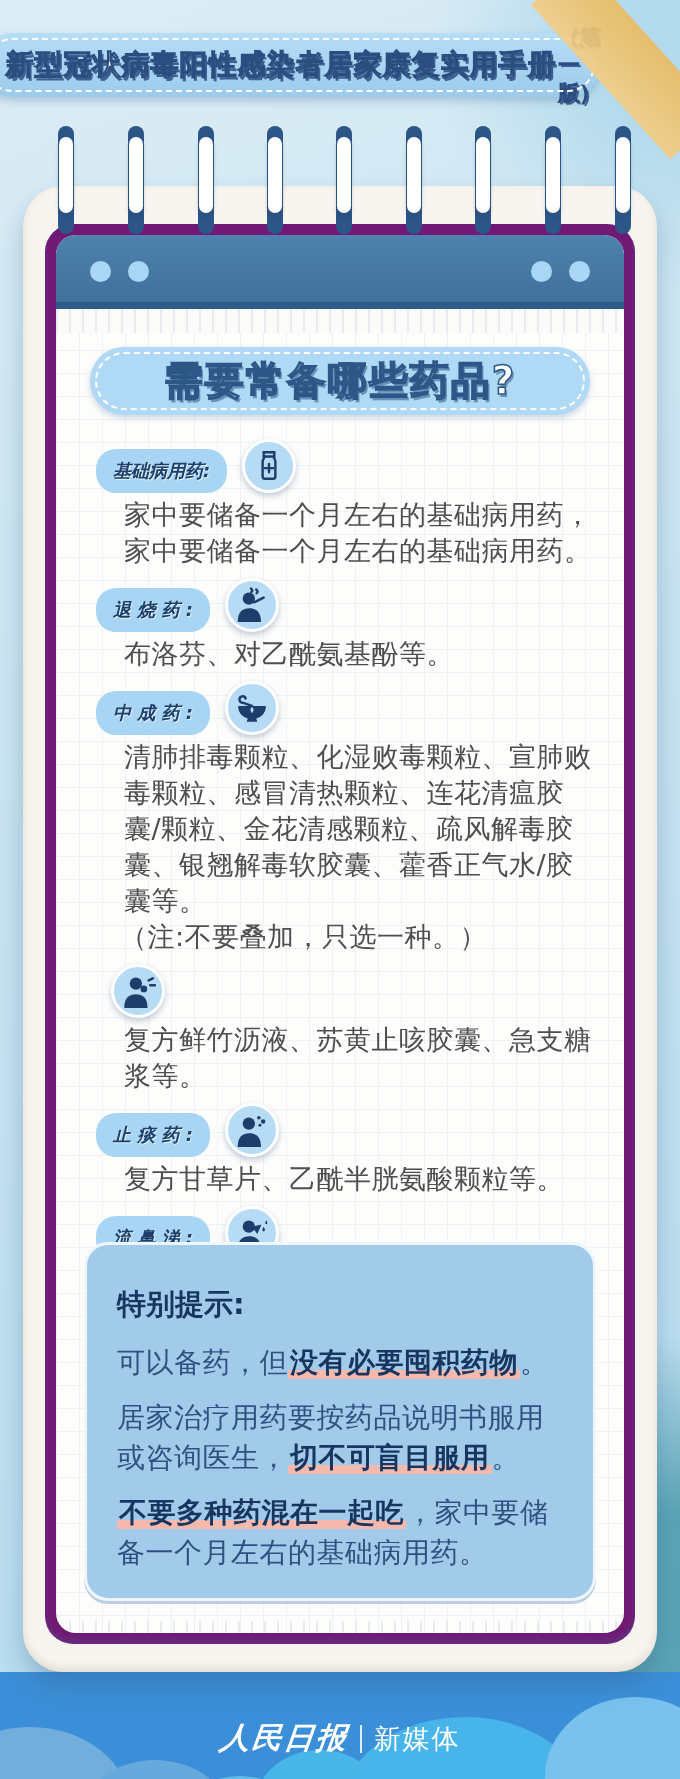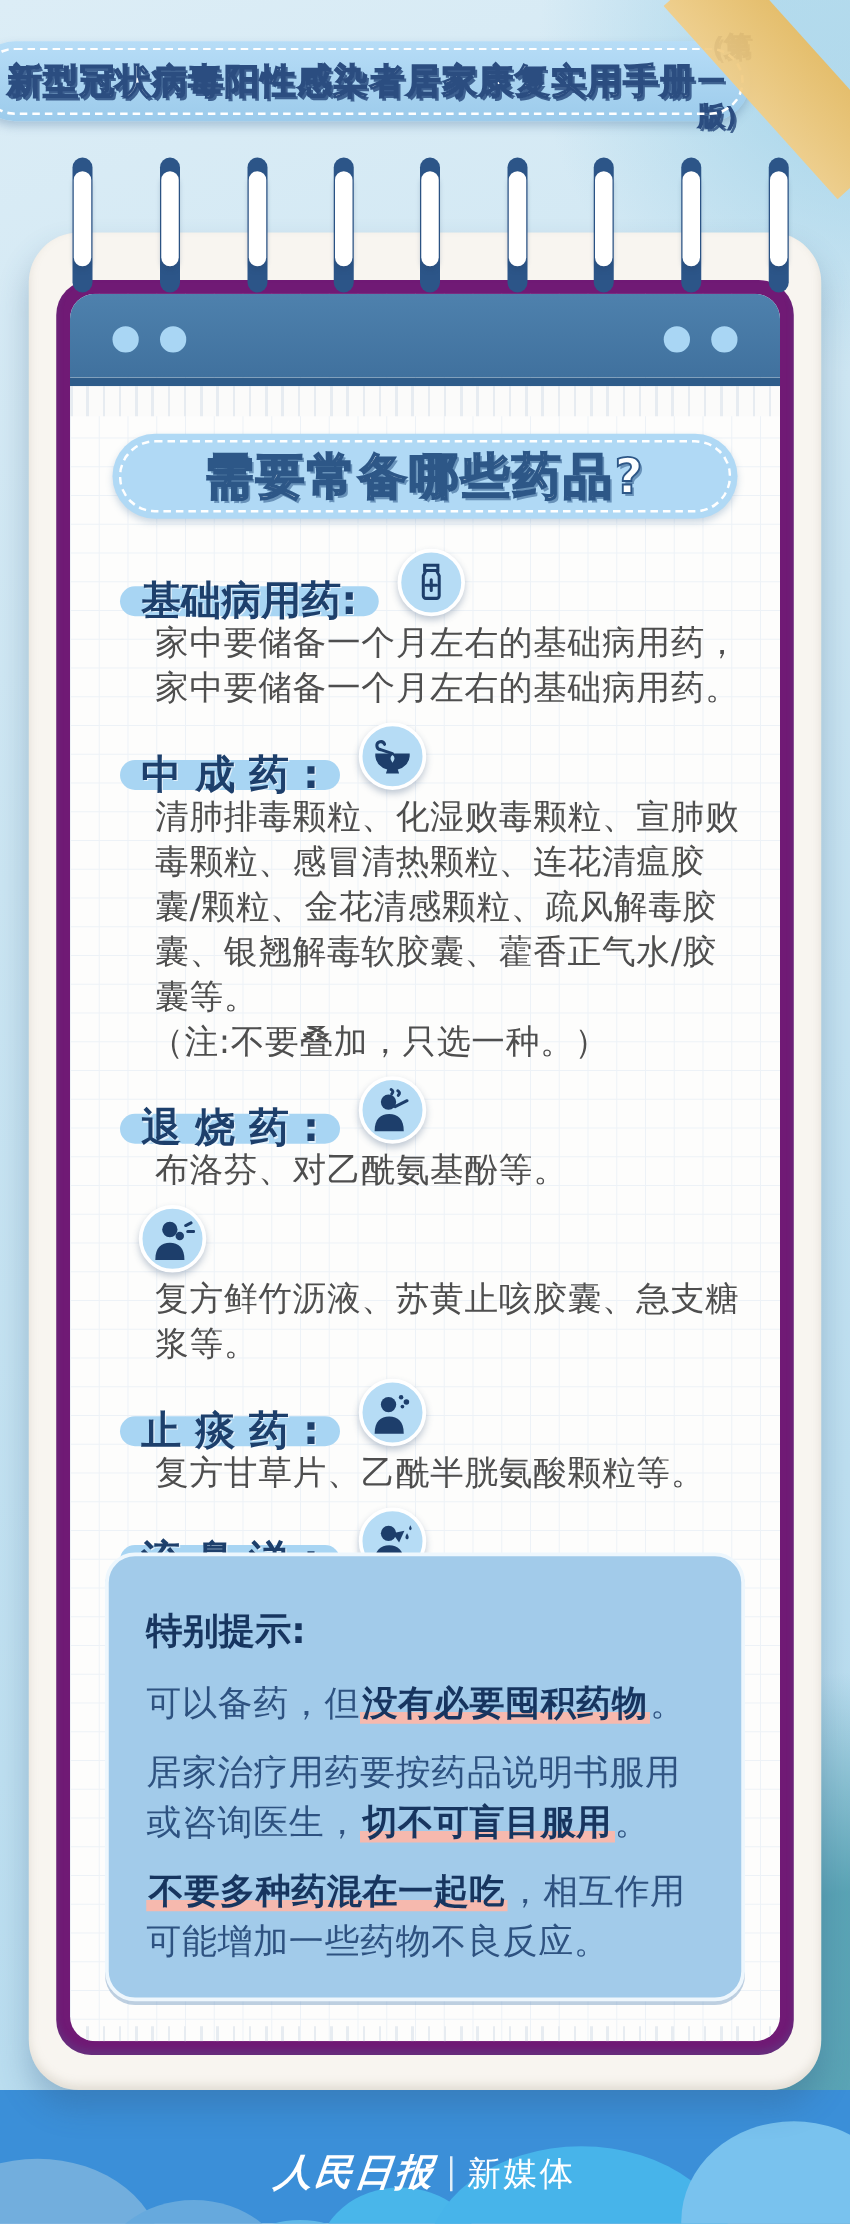--- a/index.html
+++ b/index.html
@@ -49,22 +49,22 @@
   .badge{position:relative;width:500px;height:68px;margin:14px auto 0;background:#b0d9f5;border-radius:34px;
     display:flex;align-items:center;justify-content:center;box-shadow:0 3px 6px rgba(90,130,170,.3);}
   .badge::after{content:"";position:absolute;inset:5px;border:2px dashed #ffffff;border-radius:29px;pointer-events:none;}
   .badge span{font-size:39px;font-weight:bold;color:#fcfeff;letter-spacing:2px;
     -webkit-text-stroke:1.5px #2d5787;text-shadow:2px 3px 0 rgba(45,87,135,.55);}
 
   
   .sections{padding:24px 22px 0 40px;}
   .section{margin-bottom:9px;}
   .sec-head{display:flex;align-items:flex-end;}
-  .pill{height:24px;padding:0 17px;border-radius:20px;background:#a8d5f3;display:flex;align-items:center;
-    font-size:32px;font-weight:bold;color:#1d3f6b;white-space:pre;text-shadow:1px 1px 0 rgba(255,255,255,.65);}
+  .pill{height:44px;padding:0 17px;border-radius:20px;background:#a8d5f3;display:flex;align-items:center;
+    font-size:18px;font-weight:bold;color:#1d3f6b;white-space:pre;text-shadow:1px 1px 0 rgba(255,255,255,.65);font-style:italic;}
   .icon-circle{width:54px;height:54px;border-radius:50%;background:#b6dcf5;border:3px solid #ffffff;
     margin-left:15px;box-shadow:0 3px 6px rgba(50,80,120,.3);display:flex;align-items:center;justify-content:center;flex:0 0 auto;}
   .icon-circle svg{width:36px;height:36px;}
   .ic{fill:#1d3e6b;stroke:none;}
   .ic-s{fill:none;stroke:#1d3e6b;stroke-width:2.3;stroke-linecap:round;}
   .sec-body{font-size:27px;line-height:36px;color:#4e4e4e;margin:4px 6px 0 28px;letter-spacing:.5px;}
   .sec-note{font-size:27px;line-height:36px;color:#4e4e4e;margin:0 6px 0 24px;letter-spacing:.5px;}
 
   
   .notebox{position:absolute;left:28px;right:28px;bottom:32px;background:#a2cbea;
@@ -169,46 +169,46 @@
                     <path class="ic-s" d="M12,4 h10 v4 h-10 z M13,8 l-2,4 v15 a2,2 0 0 0 2,2 h8 a2,2 0 0 0 2,-2 v-15 l-2,-4"></path>
                     <path class="ic-s" d="M17,15 v8 M13,19 h8"></path>
                   </svg>
               </div>
             </div>
             <div class="sec-body">家中要储备一个月左右的基础病用药，家中要储备一个月左右的基础病用药。</div>
           </div>
 
           <div class="section">
             <div class="sec-head">
+              <div class="pill">退 烧 药 :</div>
+              <div class="icon-circle">
+                <svg viewBox="0 0 34 34">
+                    <circle class="ic" cx="14" cy="11" r="5.8"></circle>
+                    <path class="ic" d="M3.5,33 C3.5,23.5 8,20 14.5,20 S25.5,23.5 25.5,33 Z"></path>
+                    <path class="ic-s" d="M19,14.5 L28,10"></path>
+                    <path class="ic-s" d="M16,1.5 q2.3,1.4 .4,3.4 M21,2.5 q2.3,1.4 .4,3.4"></path>
+                  </svg>
+              </div>
+            </div>
+            <div class="sec-body">布洛芬、对乙酰氨基酚等。</div>
+          </div>
+
+          <div class="section">
+            <div class="sec-head">
               <div class="pill">中 成 药 :</div>
               <div class="icon-circle">
                 <svg viewBox="0 0 34 34">
                     <path class="ic" d="M4,15 h26 v2 a13,11 0 0 1 -9,10 l1,3 h-10 l1,-3 a13,11 0 0 1 -9,-10 z"></path>
                     <path class="ic-s" d="M8,12 l9,3 M8,12 a3,3 0 1 1 3,-4"></path>
                     <path d="M17,22 q3,-4 0,-6 q-3,2 0,6" fill="#b6dcf5"></path>
                   </svg>
               </div>
             </div>
             <div class="sec-body">清肺排毒颗粒、化湿败毒颗粒、宣肺败毒颗粒、感冒清热颗粒、连花清瘟胶囊/颗粒、金花清感颗粒、疏风解毒胶囊、银翘解毒软胶囊、藿香正气水/胶囊等。</div>
             <div class="sec-note">（注:不要叠加，只选一种。）</div>
-          </div>
-
-          <div class="section">
-            <div class="sec-head">
-              <div class="pill">退 烧 药 :</div>
-              <div class="icon-circle">
-                <svg viewBox="0 0 34 34">
-                    <circle class="ic" cx="14" cy="11" r="5.8"></circle>
-                    <path class="ic" d="M3.5,33 C3.5,23.5 8,20 14.5,20 S25.5,23.5 25.5,33 Z"></path>
-                    <path class="ic-s" d="M19,14.5 L28,10"></path>
-                    <path class="ic-s" d="M16,1.5 q2.3,1.4 .4,3.4 M21,2.5 q2.3,1.4 .4,3.4"></path>
-                  </svg>
-              </div>
-            </div>
-            <div class="sec-body">布洛芬、对乙酰氨基酚等。</div>
           </div>
 
           <div class="section">
             <div class="sec-head">
               <div class="icon-circle">
                 <svg viewBox="0 0 34 34">
                     <circle class="ic" cx="15" cy="10" r="5.8"></circle>
                     <path class="ic" d="M4,33 C4,23.5 8.5,20 15,20 S26,23.5 26,33 Z"></path>
                     <circle class="ic" cx="22.5" cy="15" r="3.2"></circle>
                     <path class="ic-s" d="M27,7 l4,-2 M28.5,11.5 h4.5"></path>
@@ -265,21 +265,21 @@
             </div>
             <div class="sec-body">华素片、六神丸、西瓜霜含片等。</div>
           </div>
 
         </div>
 
         <div class="notebox">
           <div class="nb-title">特别提示:</div>
           <p><span>可以备药，但</span><span class="hl">没有必要囤积药物</span><span>。</span></p>
           <p><span>居家治疗用药要按药品说明书服用或咨询医生，</span><span class="hl">切不可盲目服用</span><span>。</span></p>
-          <p><span class="hl">不要多种药混在一起吃</span><span>，相互作用可能增加一些药物不良反应。</span></p>
+          <p><span class="hl">不要多种药混在一起吃</span><span>，家中要储备一个月左右的基础病用药。</span></p>
         </div>
 
       </div>
     </div>
   </div>
 
   <div class="footer-band">
     <div class="cloud c1"></div>
     <div class="cloud c2"></div>
     <div class="cloud c6"></div>

